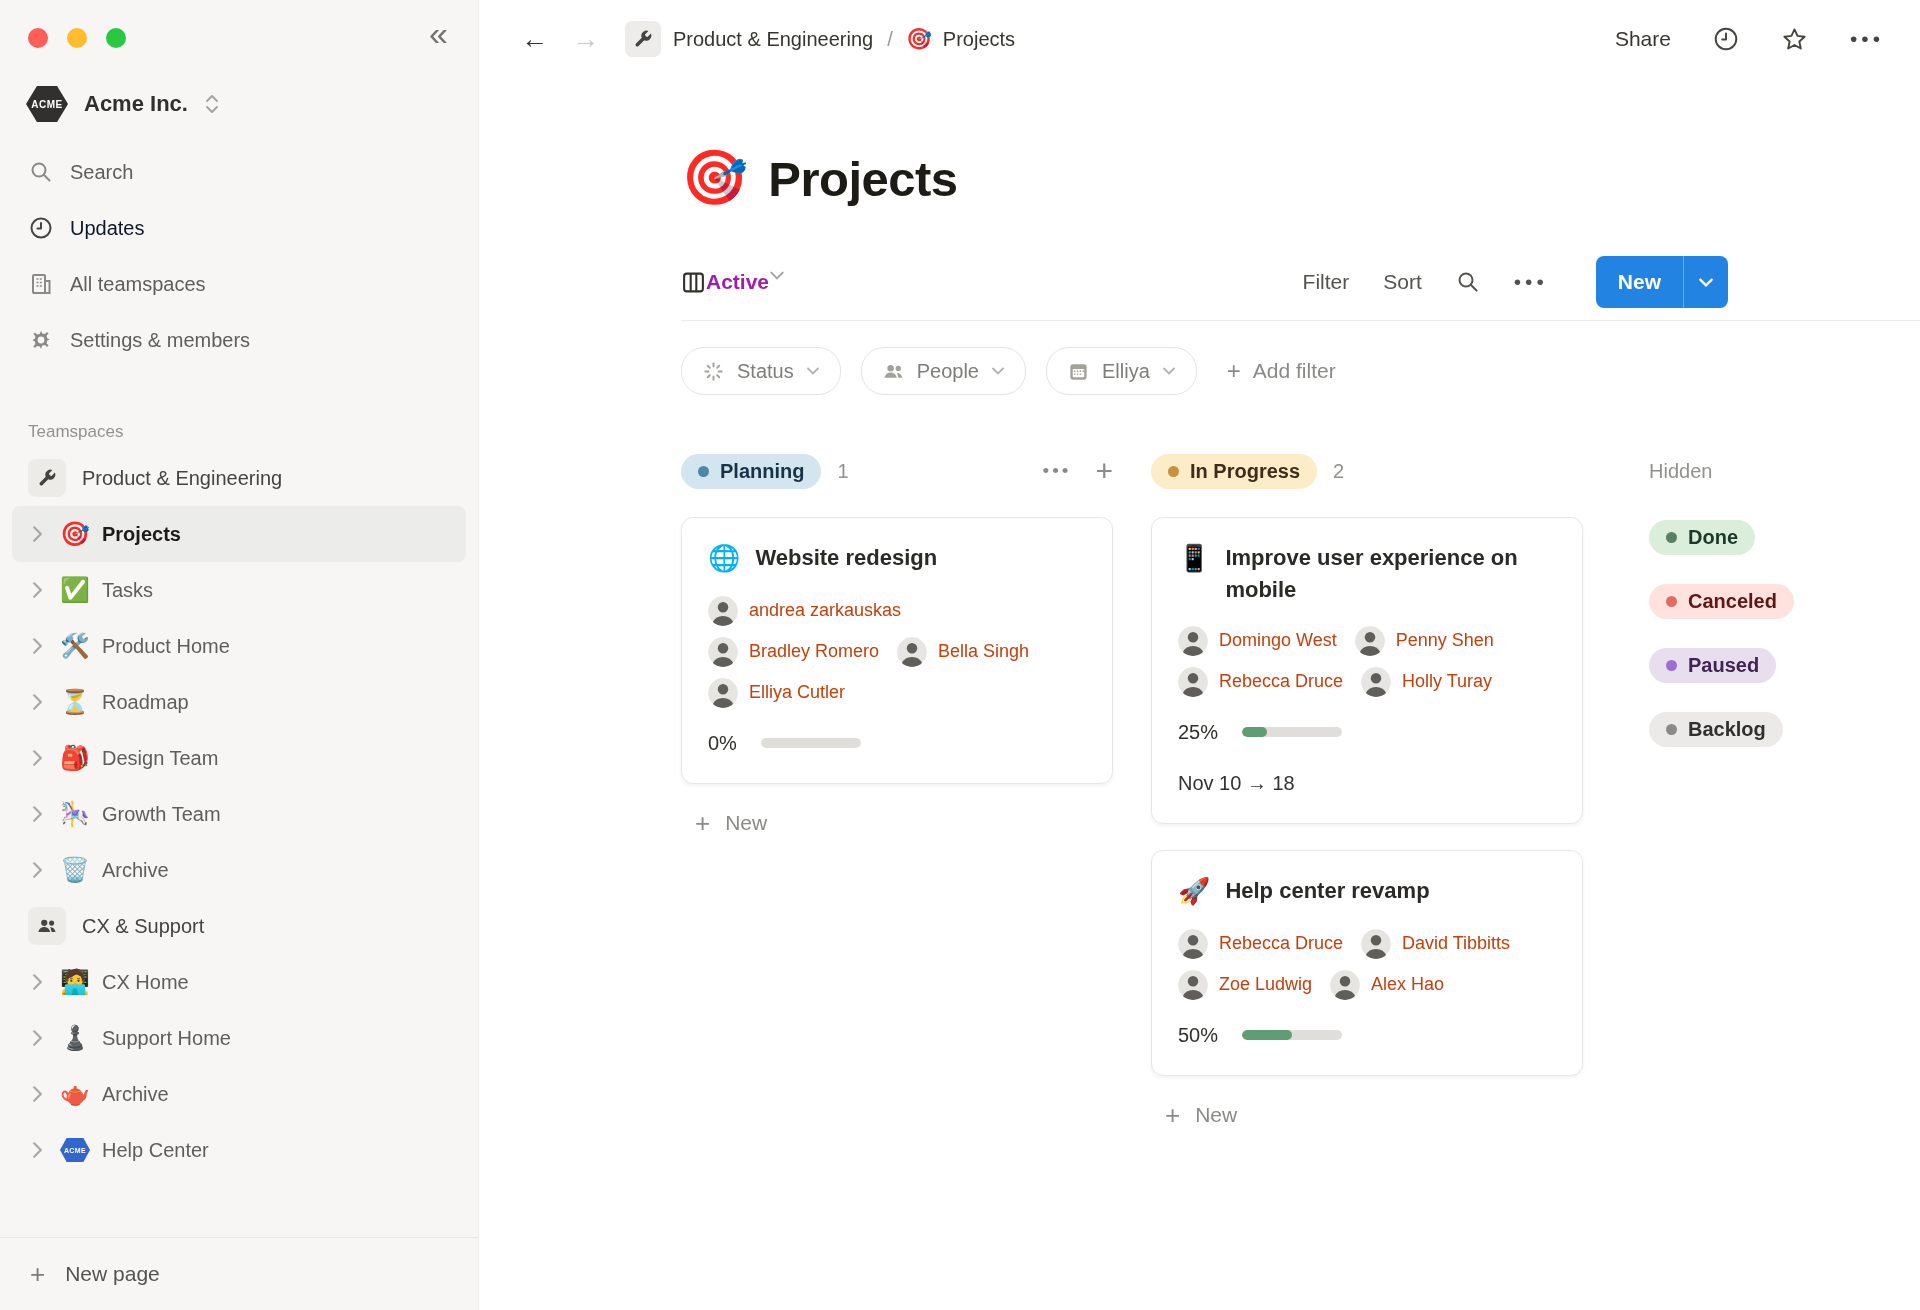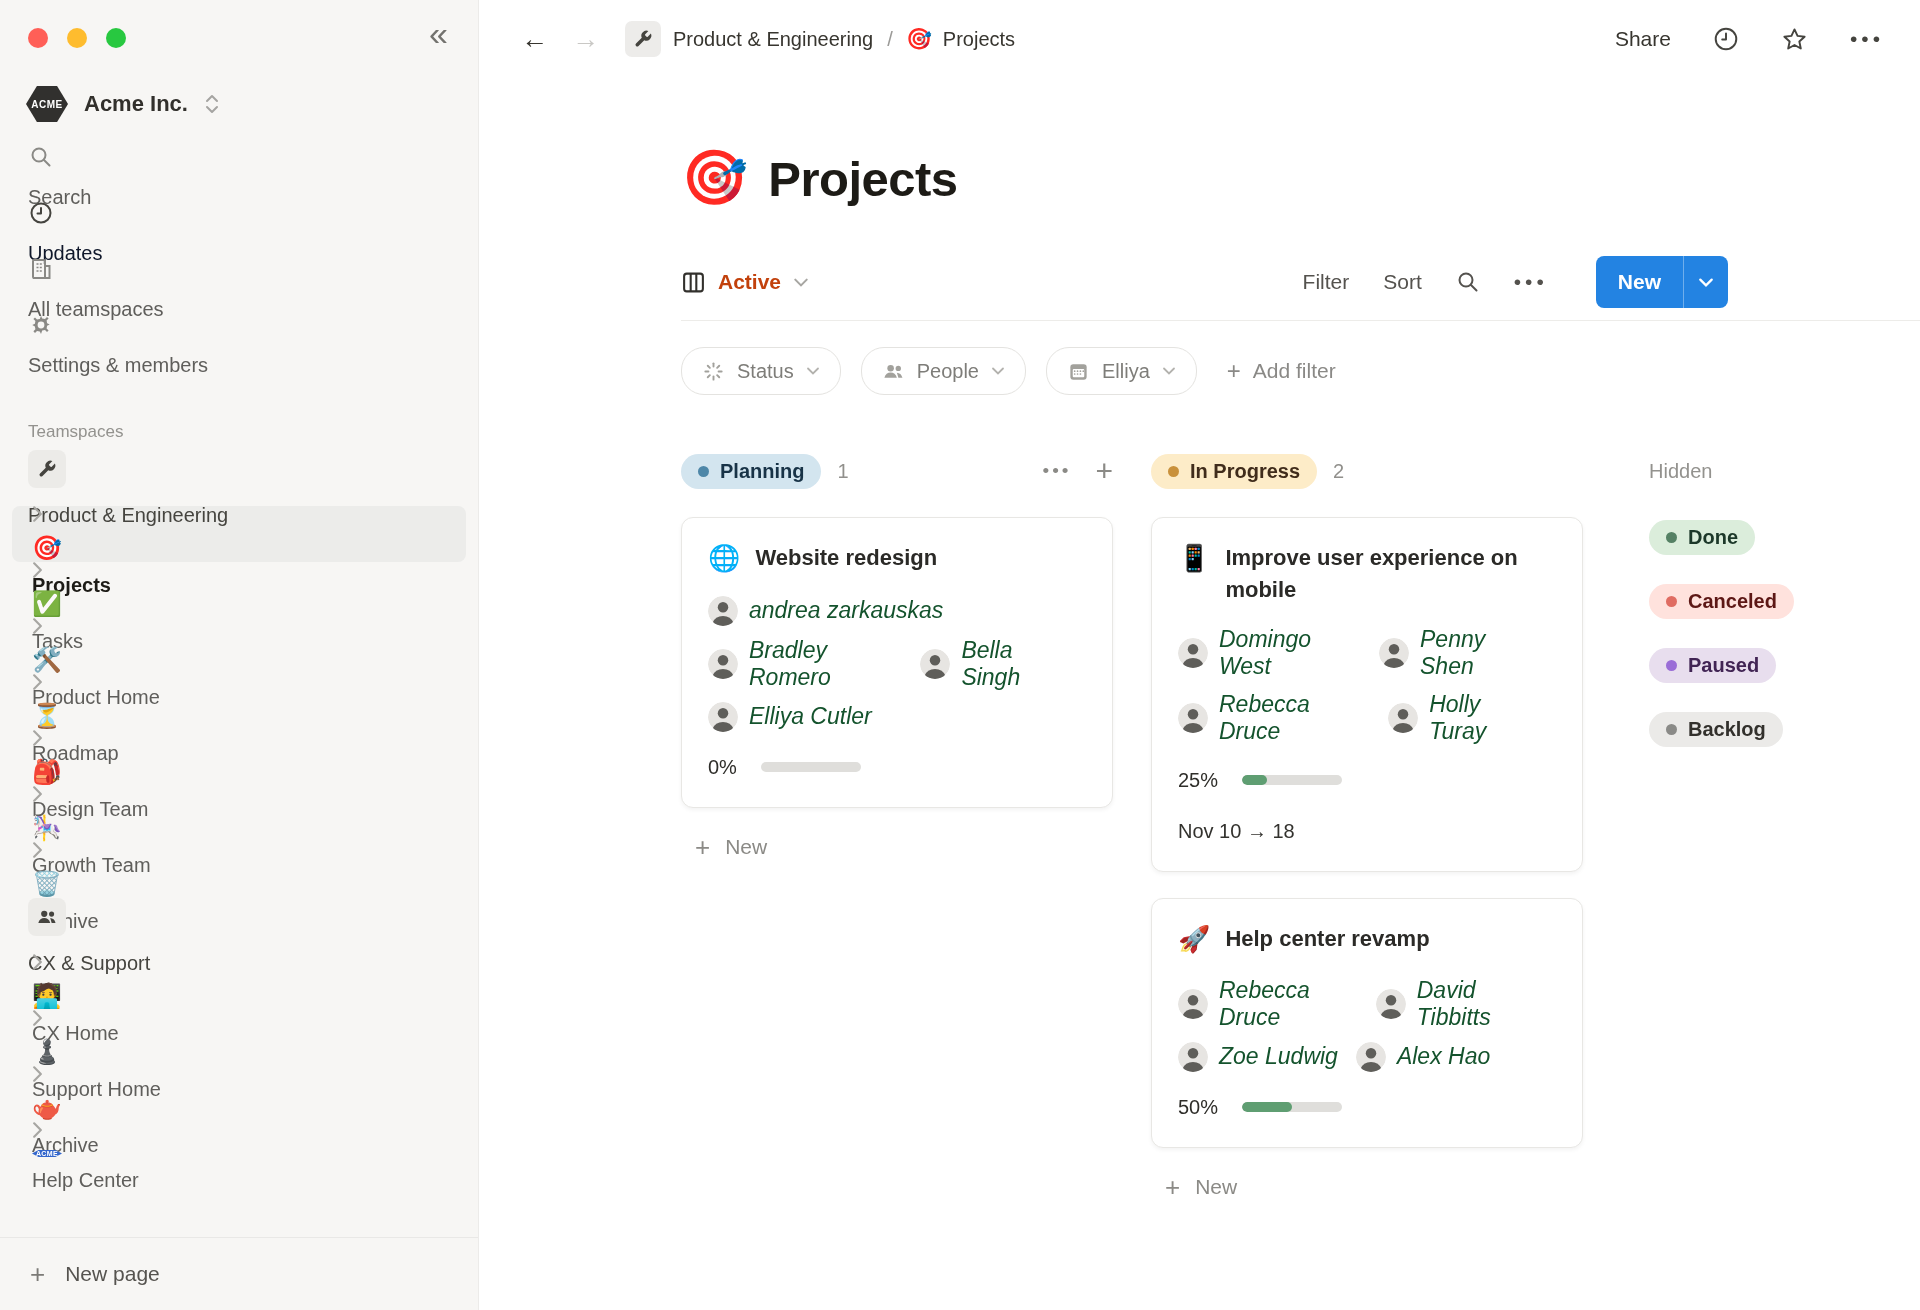--- a/index.html
+++ b/index.html
@@ -10,21 +10,21 @@
   .sidebar{width:479px;min-width:479px;background:#F7F6F4;border-right:1px solid #ECEBE9;position:relative;display:flex;flex-direction:column;box-sizing:border-box;}
   .traffic{display:flex;gap:19px;padding:28px 0 0 28px;}
   .tl{width:20px;height:20px;border-radius:50%;}
   .tl.red{background:#FF5F57}.tl.yellow{background:#FEBC2E}.tl.green{background:#28C840}
   .collapse{position:absolute;top:16px;right:30px;font-size:34px;color:#73726E;line-height:1;cursor:pointer;}
   .workspace{display:flex;align-items:center;gap:16px;margin:38px 20px 10px 26px;}
   .acme-hex{width:42px;height:36px;background:#31302E;clip-path:polygon(26% 0,74% 0,100% 50%,74% 100%,26% 100%,0 50%);display:flex;align-items:center;justify-content:center;color:#fff;font-size:10px;font-weight:700;letter-spacing:.5px;}
   .ws-name{font-size:22px;font-weight:700;color:#32302C;}
   .switch-ic{color:#A5A4A1;display:flex;flex-direction:column;gap:1px;}
   .nav{margin:12px 12px 0 12px;}
-  .srow{display:flex;gap:16px;height:56px;padding:0 16px;border-radius:8px;font-size:20px;color:#5F5E5B;font-weight:500;cursor:pointer;box-sizing:border-box;flex-direction:column;}
+  .srow{display:flex;align-items:center;gap:16px;height:56px;padding:0 16px;border-radius:8px;font-size:20px;color:#5F5E5B;font-weight:500;cursor:pointer;box-sizing:border-box;}
   .srow .sic{width:26px;height:26px;color:#8A8985;display:flex;align-items:center;justify-content:center;flex:none;}
   .srow.updates{color:#0f172a;}
   .section-label{margin:54px 28px 8px 28px;font-size:17px;color:#93928E;font-weight:500;}
   .srow.parent{gap:16px;color:#45443F;}
   .icon-box{width:38px;height:38px;background:#ECEBE8;border-radius:8px;display:flex;align-items:center;justify-content:center;font-size:21px;color:#45443F;flex:none;}
   .srow.child{padding-left:20px;gap:12px;}
   .srow.child .chev-r{width:16px;color:#A7A6A2;display:flex;flex:none;}
   .srow.child .chev-r svg{width:11px;height:16px;}
   .srow.child .emoji{font-size:24px;width:30px;text-align:center;flex:none;}
   .srow.selected{background:#ECECEA;color:#1D1B16;font-weight:700;}
@@ -46,21 +46,21 @@
   .share{font-size:21px;cursor:pointer;}
   .tico{cursor:pointer;display:flex;color:#45443F;}
   .dots{letter-spacing:4px;font-size:21px;color:#45443F;cursor:pointer;}
 
   .content{padding-left:202px;flex:1;min-width:0;}
   .title-row{display:flex;align-items:flex-end;gap:20px;margin-top:72px;}
   .title-emoji{font-size:54px;line-height:1;}
   .page-title{font-size:49px;font-weight:700;color:#1D1B16;letter-spacing:-.5px;line-height:1;}
 
   .tabs-row{display:flex;align-items:center;margin-top:52px;padding-right:192px;height:52px;}
-  .tab-active{display:flex;align-items:center;gap:12px;font-size:21px;font-weight:700;color:#c2410c;cursor:pointer;}
+  .tab-active{display:flex;font-size:21px;font-weight:700;color:#a21caf;cursor:pointer;}
   .tab-active .bic{display:flex;color:#32302C;}
   .chev-d{width:16px;height:11px;color:#A7A6A2;}
   .view-controls{margin-left:auto;display:flex;align-items:center;gap:34px;color:#54524E;}
   .vc-txt{font-size:21px;cursor:pointer;}
   .vc-ic{display:flex;cursor:pointer;color:#54524E;}
   .new-btn{display:flex;align-items:center;background:#2383E2;border-radius:8px;height:52px;margin-left:14px;color:#fff;cursor:pointer;overflow:hidden;}
   .new-btn .nb-label{font-size:21px;font-weight:700;padding:0 22px;}
   .new-btn .nb-divider{width:1px;height:52px;background:rgba(255,255,255,.35);}
   .new-btn .nb-caret{padding:0 14px;display:flex;color:#fff;}
   .tabs-divider{height:1px;background:#EDECE9;margin-top:12px;}
@@ -82,21 +82,21 @@
   .col-actions{margin-left:auto;display:flex;align-items:center;gap:24px;color:#8B8A86;}
   .col-actions .dots{font-size:19px;letter-spacing:3px;color:#8B8A86;}
   .col-actions .plus{font-size:30px;font-weight:400;line-height:1;cursor:pointer;}
   .card{margin-top:26px;background:#fff;border:1px solid #E8E7E4;border-radius:12px;box-shadow:0 2px 4px rgba(15,15,15,.05);padding:24px 26px 28px 26px;cursor:pointer;box-sizing:border-box;}
   .card-title{display:flex;gap:15px;font-size:22px;font-weight:600;color:#2B2A27;line-height:1.45;}
   .card-title .c-ic{font-size:26px;line-height:1.3;flex:none;}
   .ct-text{max-width:370px;}
   .people{margin-top:20px;display:flex;flex-direction:column;gap:11px;}
   .prow{display:flex;align-items:center;}
   .person{display:flex;align-items:center;gap:11px;margin-right:18px;}
-  .pname{font-size:23px;color:#14532d;font-style:italic;}
+  .pname{font-size:18px;color:#c2410c;}
   .avatar{width:30px;height:30px;border-radius:50%;overflow:hidden;display:flex;flex:none;}
   .avatar svg{width:30px;height:30px;}
   .progress-row{display:flex;align-items:center;gap:24px;margin-top:24px;}
   .pct{font-size:20px;color:#2F2E2A;}
   .track{width:100px;height:10px;border-radius:5px;background:#DFDEDB;overflow:hidden;display:inline-block;}
   .fill{display:block;height:100%;background:#5F9E72;border-radius:5px;}
   .dates{margin-top:28px;font-size:20px;color:#33322E;}
   .newcard{margin-top:26px;display:flex;align-items:center;gap:15px;color:#8B8A86;font-size:21px;padding-left:14px;cursor:pointer;}
   .newcard .plus{font-size:26px;line-height:1;}
 

